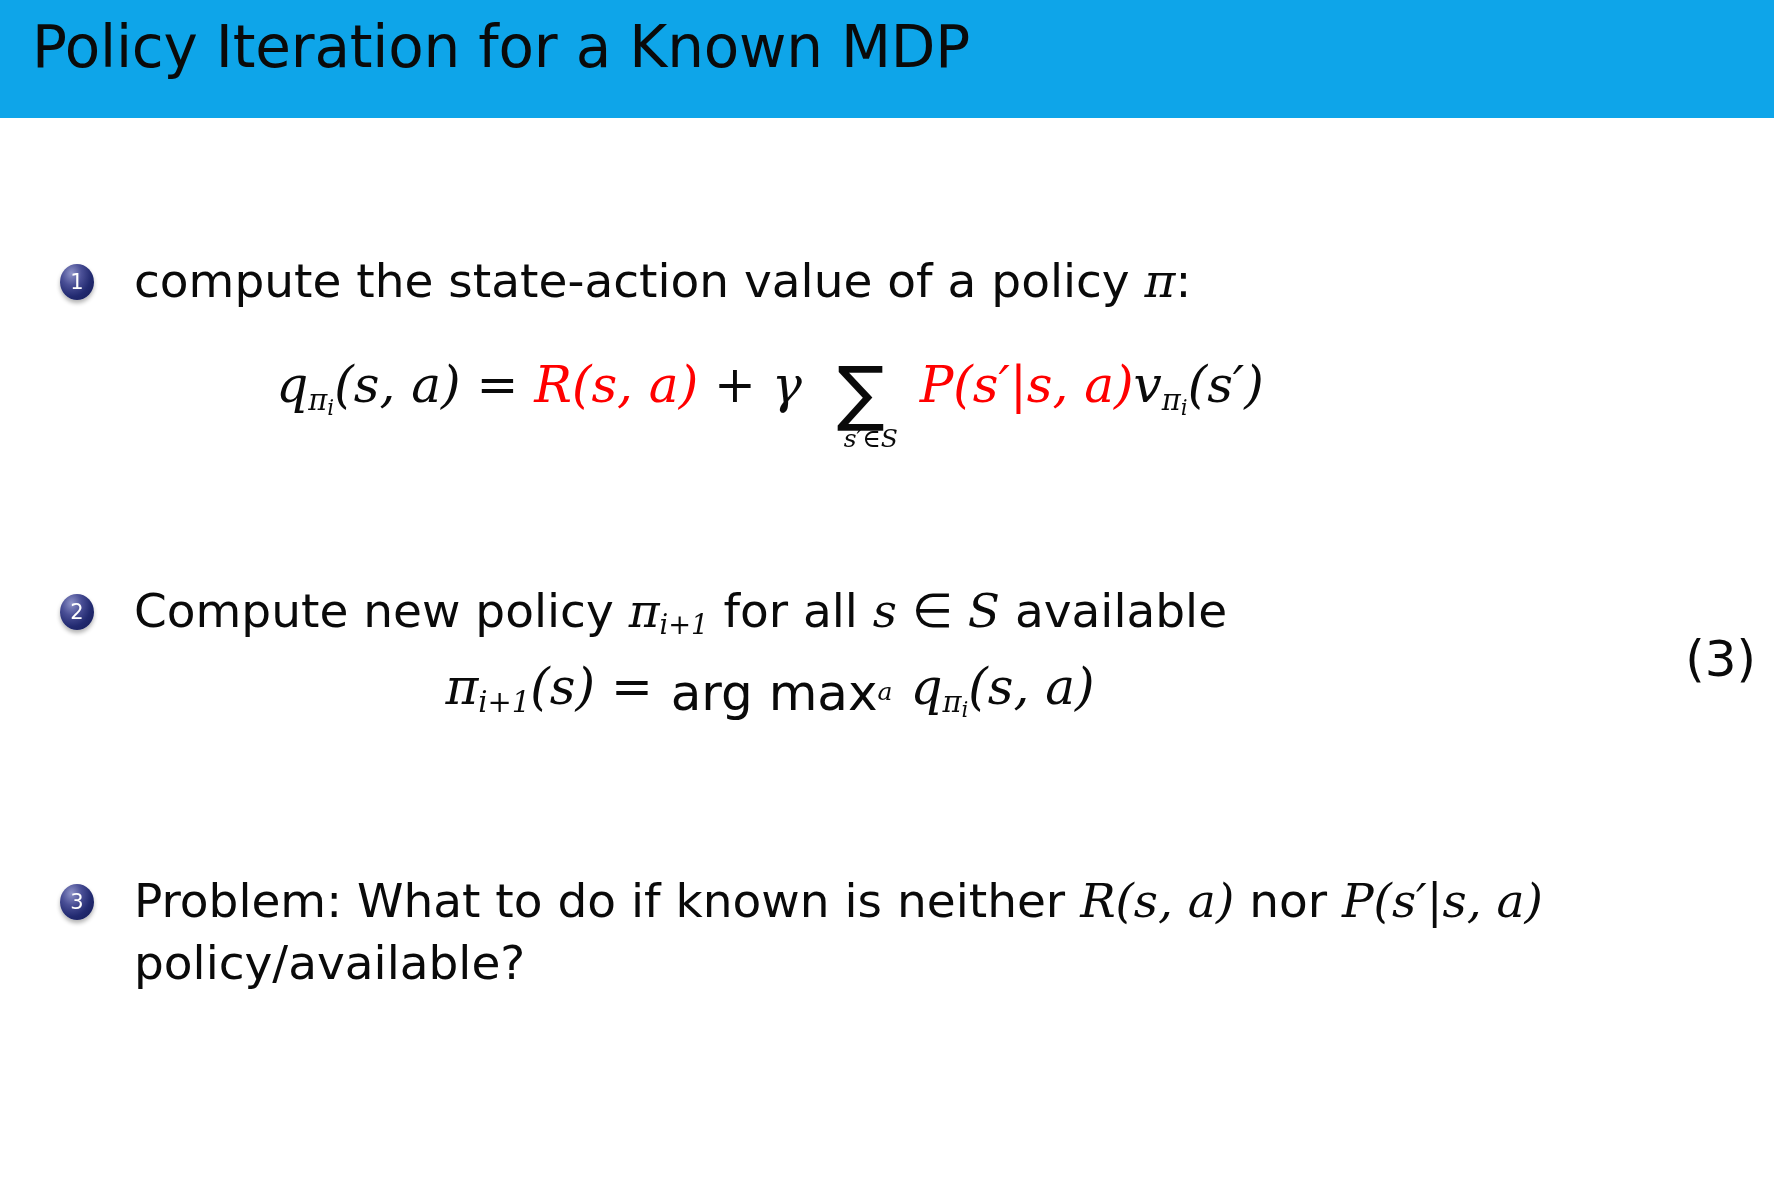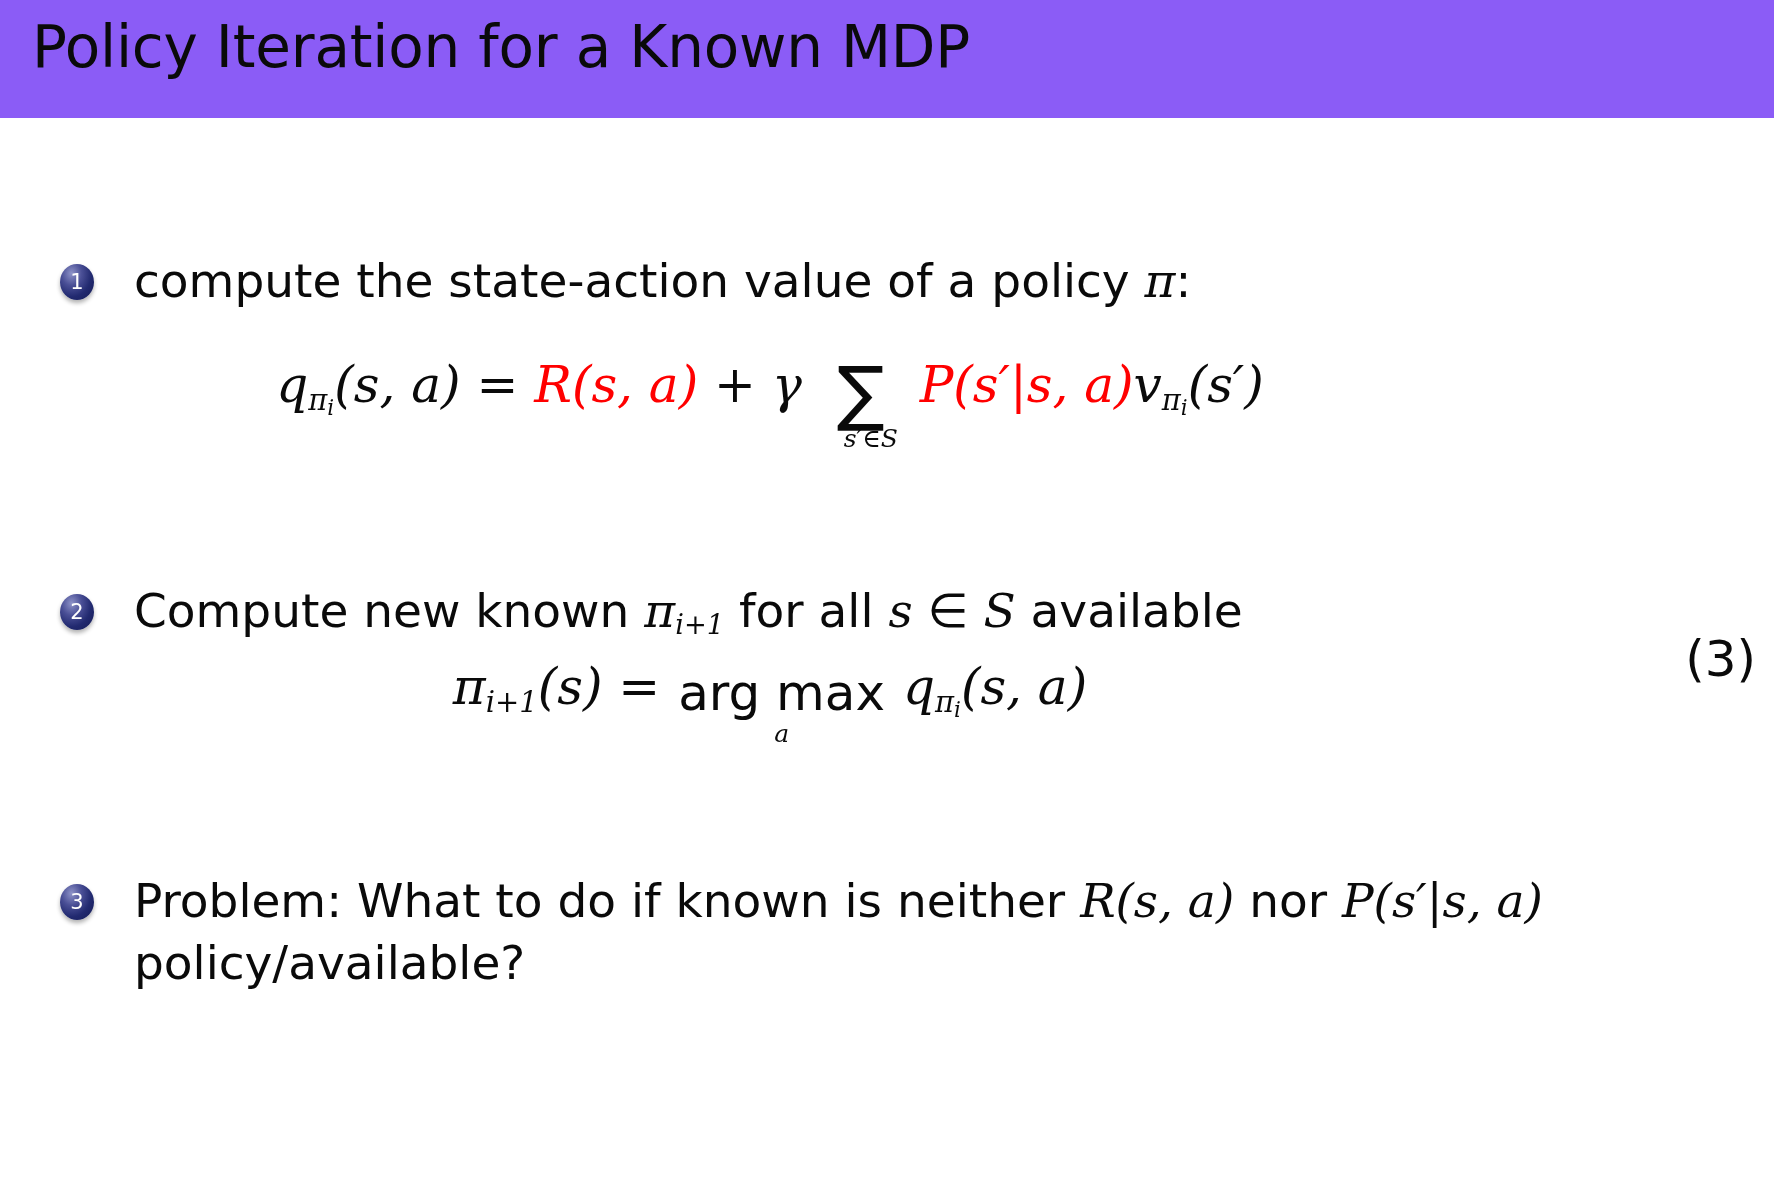--- a/index.html
+++ b/index.html
@@ -14,21 +14,21 @@
     overflow: hidden;
     position: relative;
   }
 
   
   #header-bar {
     position: absolute;
     left: 0; top: 0;
     width: 1774px;
     height: 118px;
-    background: #8b5cf6;
+    background: #0ea5e9;
   }
   #slide-title {
     position: absolute;
     left: 32px;
     top: 16px;
     font-size: 58px;
     line-height: 1.1;
     color: #0a0a0a;
     font-family: "DejaVu Sans", sans-serif;
     font-weight: 400;
@@ -121,21 +121,21 @@
   .bigop .lim {
     font-size: 0.50em;
     line-height: 1.1;
     margin-top: 2px;
     font-family: "DejaVu Serif", serif;
     font-style: italic;
     margin-left: 20px;
   }
   .argmax {
     display: inline-flex;
-    flex-direction: column;
+    flex-direction: row;
     align-items: center;
     vertical-align: -0.12em;
     margin: 0 2px;
   }
   .argmax .op {
     font-size: 1em;
     font-family: "DejaVu Sans", sans-serif;
     font-style: normal;
   }
   .argmax .lim {
@@ -181,21 +181,21 @@
         <span class="sym">∑</span>
         <span class="lim">s′∈S</span>
       </span>
       <span class="mi red">P(s′|s, a)</span><span class="mi">v</span><sub class="mathsub"><span>π</span><sub>i</sub></sub><span class="mi">(s′)</span>
     </span>
   </div>
 
   <div class="bullet-row" style="left:60px; top:462px;">
     <div class="bullet-marker">2</div>
     <div class="bullet-text">
-      <span>Compute new known </span><span class="mi">π</span><sub class="mathsub">i+1</sub><span> for all </span><span class="mi">s</span><span> ∈ </span><span class="scr">S</span><span> available</span>
+      <span>Compute new policy </span><span class="mi">π</span><sub class="mathsub">i+1</sub><span> for all </span><span class="mi">s</span><span> ∈ </span><span class="scr">S</span><span> available</span>
     </div>
   </div>
 
   <div class="equation-block" style="top:540px;">
     <span class="eq-inner">
       <span class="mi">π</span><sub class="mathsub">i+1</sub><span class="mi">(s)</span>
       <span class="mup">=</span>
       <span class="argmax">
         <span class="op">arg max</span>
         <span class="lim">a</span>

